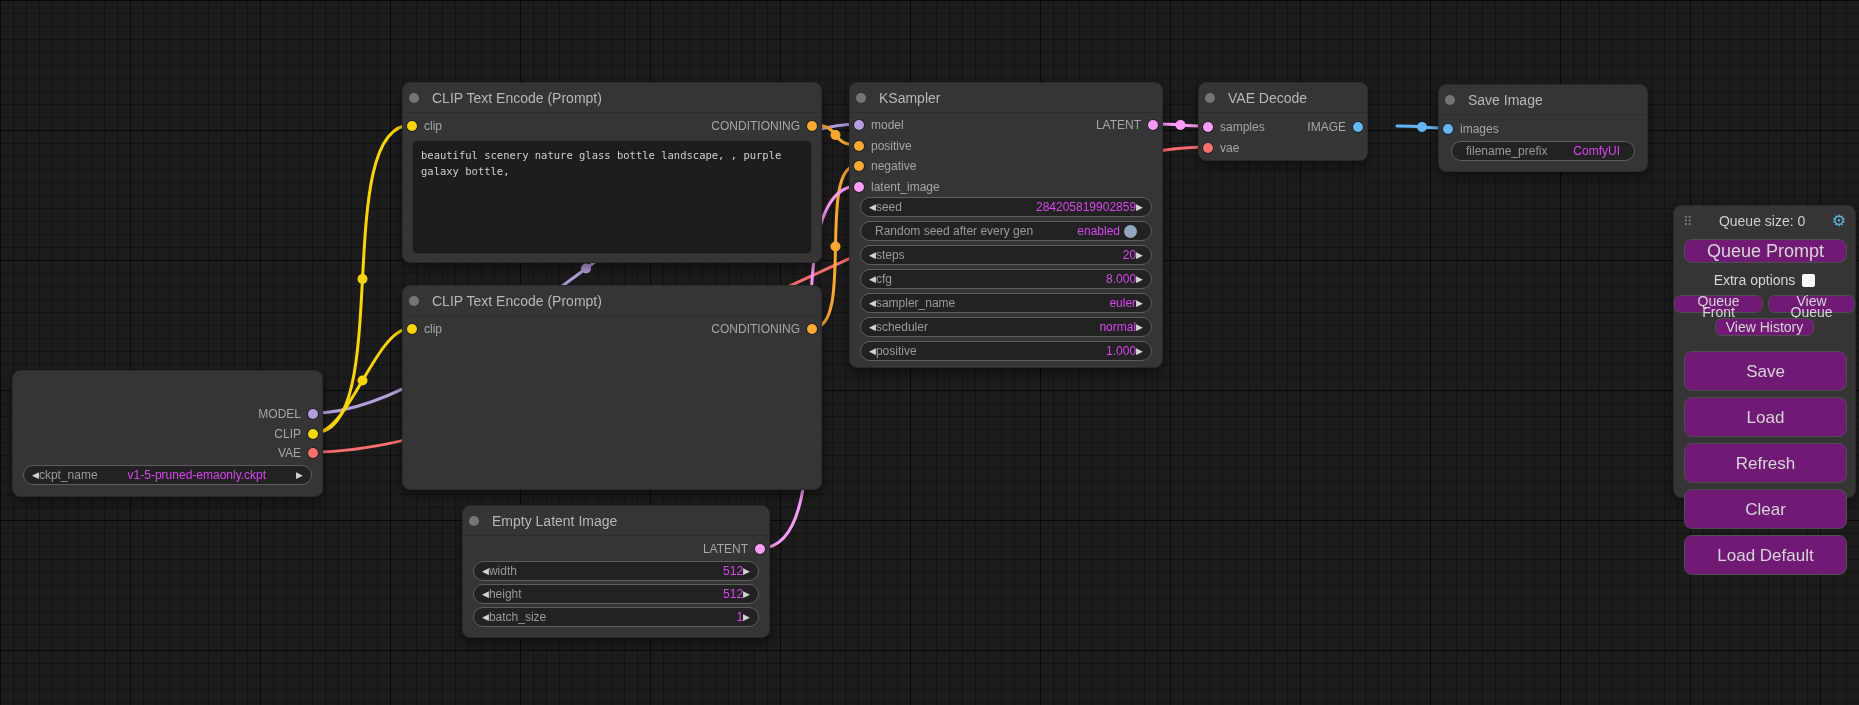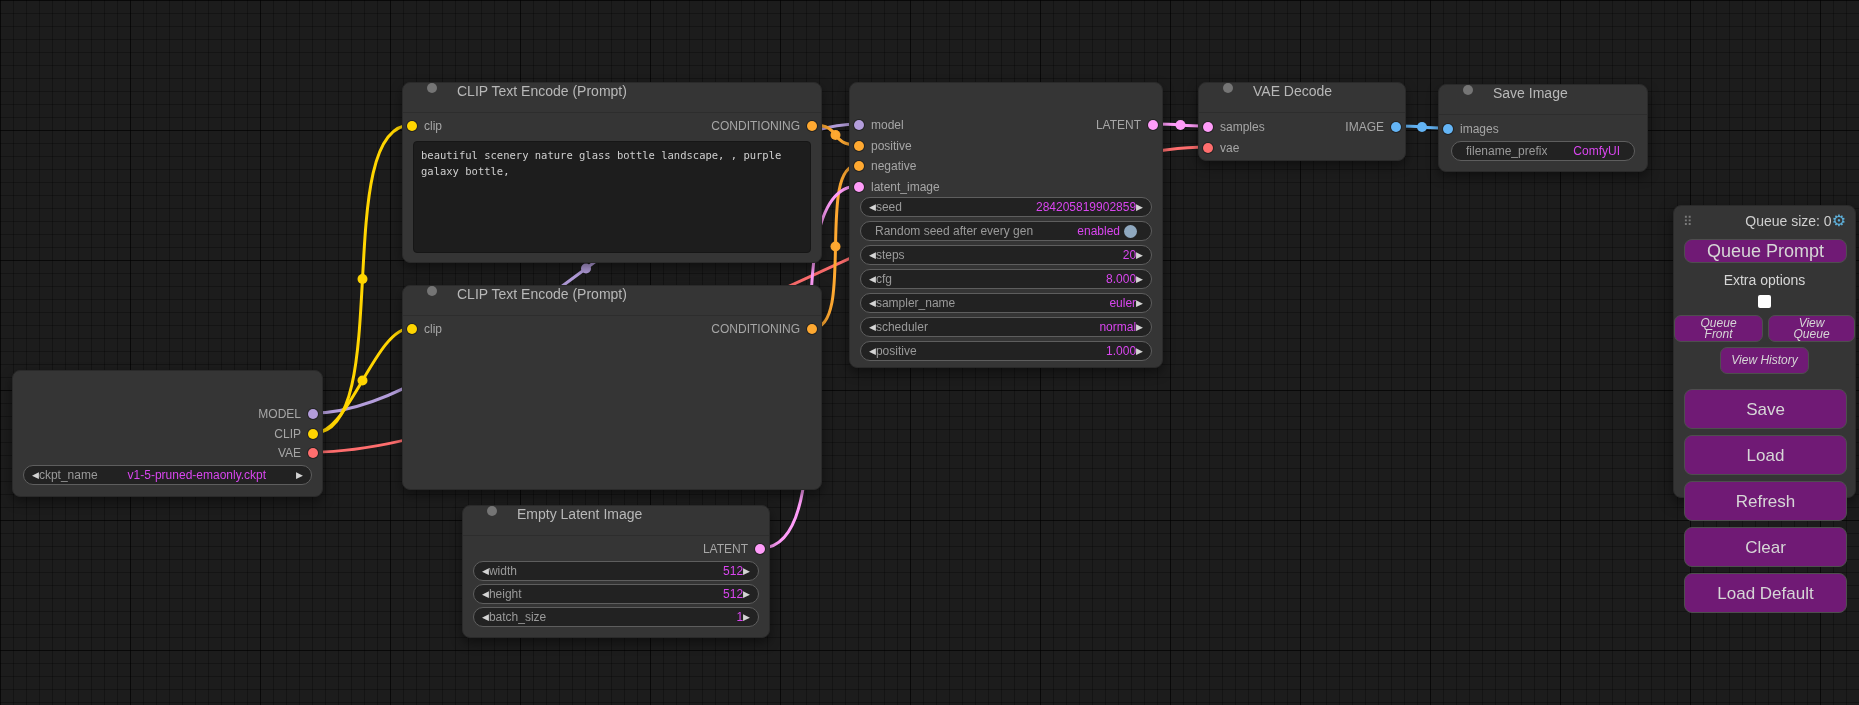--- a/index.html
+++ b/index.html
@@ -18,22 +18,22 @@
   #wires { position:absolute; left:0; top:0; width:1859px; height:705px; z-index:1; pointer-events:none; }
 
   .node {
     position:absolute; z-index:2;
     background:#353535;
     border:1px solid #2a2a2a;
     border-radius:8px;
     box-shadow:0 5px 12px rgba(0,0,0,0.45);
   }
   .node-title {
-    height:30px; display:flex; align-items:flex-start; gap:20px;
-    padding:0 24px; border-bottom:1px solid #2d2d2d;
+    height:30px; display:flex; align-items:center; gap:13px;
+    padding:0 6px; border-bottom:1px solid #2d2d2d;
     color:#b8b8b8; font-size:14px;
   }
   .title-dot { width:10px; height:10px; border-radius:50%; background:#757575; flex:0 0 auto; }
 
   .slot-row { position:absolute; height:20px; display:flex; align-items:center; gap:7px; }
   .slot-row.in  { left:4px; }
   .slot-row.out { right:4px; flex-direction:row-reverse; }
   .slot-dot { width:10px; height:10px; border-radius:50%; box-shadow:0 0 0 1px rgba(0,0,0,0.35); flex:0 0 auto; }
   .slot-label { font-size:12px; color:#a6a6a6; white-space:nowrap; }
 
@@ -58,43 +58,43 @@
     font-size:10.5px; line-height:16px; color:#cfcfcf;
     white-space:pre-wrap; word-break:break-word; overflow:hidden;
   }
 
   
   #node-load-checkpoint { left:12px;  top:370px; width:311px; height:127px; }
   #node-clip-positive   { left:402px; top:82px;  width:420px; height:181px; }
   #node-clip-negative   { left:402px; top:285px; width:420px; height:205px; }
   #node-empty-latent    { left:462px; top:505px; width:308px; height:133px; }
   #node-ksampler        { left:849px; top:82px;  width:314px; height:286px; }
-  #node-vae-decode      { left:1198px;top:82px;  width:208px; height:79px;  }
+  #node-vae-decode      { left:1198px;top:82px;  width:170px; height:79px;  }
   #node-save-image      { left:1438px;top:84px;  width:210px; height:88px;  }
 
   
   #queue-panel {
     position:absolute; z-index:3; left:1673px; top:205px; width:183px; height:293px;
     background:#353535; border:1px solid #2a2a2a; border-radius:8px;
     box-shadow:0 5px 14px rgba(0,0,0,0.5);
   }
   .menu-header { height:28px; display:flex; align-items:center; padding:2px 9px 0 9px; color:#cfcfcf; font-size:14px; }
-  .menu-header .m-title { flex:1; text-align:right; }
+  .menu-header .m-title { flex:1; text-align:center; }
   .handle-icon { color:#7a7a7a; font-size:13px; cursor:grab; }
   .gear-icon { font-size:16px; line-height:1; cursor:pointer; }
   .btn {
     display:block; background:#701a75; border:1px solid #4e4e4e; border-radius:8px;
     color:#d6d6d6; text-align:center; cursor:pointer;
     font-family:"Liberation Sans", sans-serif;
   }
   .btn-queue-prompt { margin:5px 10px 0 10px; width:163px; height:24px; font-size:18px; line-height:21px; }
-  .extra-row { margin-top:9px; display:flex; align-items:center; justify-content:center; gap:7px; color:#d6d6d6; font-size:14px;flex-direction:column; }
+  .extra-row { margin-top:9px; display:flex; align-items:center; justify-content:center; gap:7px; color:#d6d6d6; font-size:14px; }
   .checkbox { width:13px; height:13px; background:#ffffff; border-radius:2px; cursor:pointer; }
   .small-row { display:flex; justify-content:center; gap:5px; margin-top:7px; }
-  .btn-small { height:27px; font-size:12px; line-height:11px; border-radius:7px; padding:0 10px;font-style:italic; }
+  .btn-small { height:18px; font-size:14px; line-height:11px; border-radius:7px; padding:0 10px; }
   .btn-big { margin:6px 10px 0 10px; width:163px; height:40px; font-size:17px; line-height:23px; }
   .btn-save { margin-top:15px; }
 </style>
 </head>
 <body>
 
 <svg id="wires" xmlns="http://www.w3.org/2000/svg">
     <path d="M 314 413 C 468.0002029219442 413, 703.9997970780557 124, 858 124" stroke="#b39ddb" stroke-width="3" fill="none" stroke-linecap="round"></path>
     <circle cx="586" cy="268.5" r="5" fill="#b39ddb"></circle>
     <path d="M 314 433 C 394.72832526443244 433, 330.27167473556756 125, 411 125" stroke="#ffd500" stroke-width="3" fill="none" stroke-linecap="round"></path>
@@ -195,20 +195,24 @@
   <div class="widget" style="top:101px">
     <span class="arrow">◀</span>
     <span class="w-name">batch_size</span>
     <span class="w-fill"></span>
     <span class="w-value">1</span>
     <span class="arrow">▶</span>
   </div>
 </div>
 
 <div class="node" id="node-ksampler">
+  <div class="node-title">
+    <span class="title-dot"></span>
+    <span>KSampler</span>
+  </div>
   <div class="slot-row in" style="top:32px">
     <span class="slot-dot" style="background: rgb(179, 157, 219);"></span>
     <span class="slot-label">model</span>
   </div>
   <div class="slot-row in" style="top:53px">
     <span class="slot-dot" style="background: rgb(255, 169, 49);"></span>
     <span class="slot-label">positive</span>
   </div>
   <div class="slot-row in" style="top:73px">
     <span class="slot-dot" style="background: rgb(255, 169, 49);"></span>

